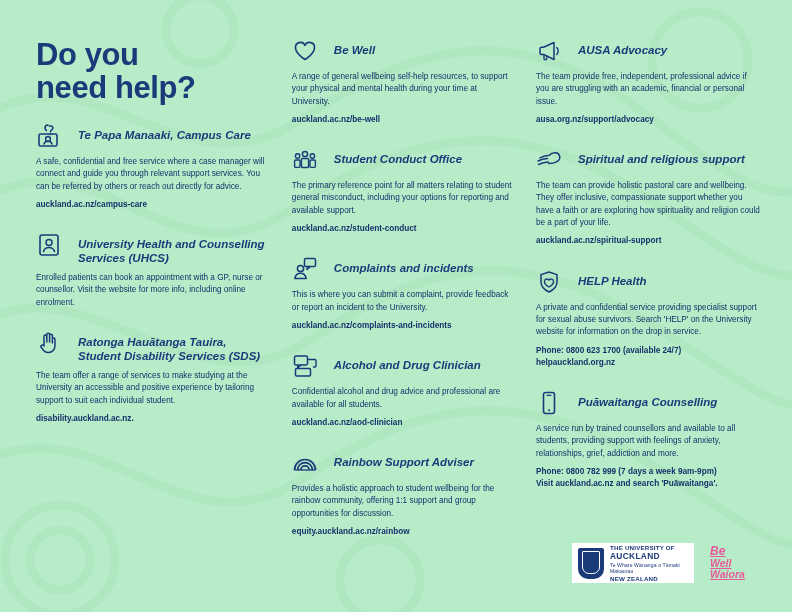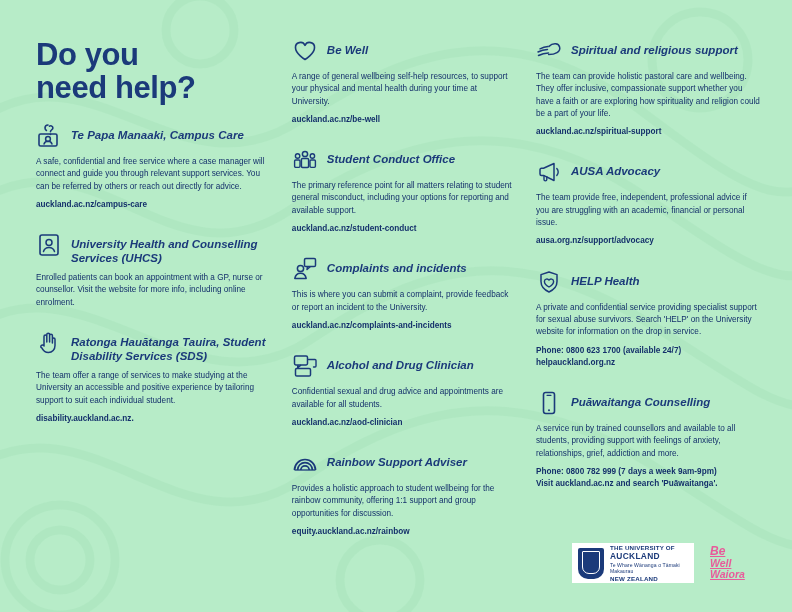--- a/index.html
+++ b/index.html
@@ -47,21 +47,21 @@
     font-weight: bold;
     color: #1b3a7a;
     line-height: 1.45;
     margin-bottom: 26px;
     max-width: 205px;
   }
   .item { margin-bottom: 21px; }
   .item-head {
     display: flex;
     align-items: flex-start;
-    gap: 9px;
+    gap: 16px;
     margin-bottom: 7px;
   }
   .icon {
     flex: 0 0 auto;
     width: 26px; height: 26px;
     color: #1b3a7a;
     display: block;
   }
   .icon svg { display: block; width: 26px; height: 26px; }
   .item-title {
@@ -260,21 +260,21 @@
           <span class="icon">
             <svg viewBox="0 0 26 26">
                 <rect x="2.5" y="3" width="13" height="9" rx="1.4" stroke="#1b3a7a" stroke-width="1.5" fill="none"></rect>
                 <path d="M6 12l-.4 3 3.4-3" stroke="#1b3a7a" stroke-width="1.5" fill="none" stroke-linejoin="round"></path>
                 <rect x="3.5" y="15.5" width="15" height="7.5" rx="1.3" stroke="#1b3a7a" stroke-width="1.5" fill="none"></rect>
                 <path d="M16.5 6.5h6.5a1 1 0 011 1v5.5a1 1 0 01-1 1h-1.5" stroke="#1b3a7a" stroke-width="1.4" fill="none" stroke-linecap="round"></path>
               </svg>
           </span>
           <div class="item-title">Alcohol and Drug Clinician</div>
         </div>
-        <div class="item-body">Confidential sexual and drug advice and appointments are available for all students.</div>
+        <div class="item-body">Confidential alcohol and drug advice and professional are available for all students.</div>
         <a class="item-link" href="#">auckland.ac.nz/aod-clinician</a>
       </div>
 
       <div class="item">
         <div class="item-head">
           <span class="icon">
             <svg viewBox="0 0 26 26">
                 <path d="M2.5 20a10.5 10.5 0 0121 0" stroke="#1b3a7a" stroke-width="1.7" fill="none"></path>
                 <path d="M5.6 20a7.4 7.4 0 0114.8 0" stroke="#1b3a7a" stroke-width="1.7" fill="none"></path>
                 <path d="M8.8 20a4.2 4.2 0 018.4 0" stroke="#1b3a7a" stroke-width="1.7" fill="none"></path>
@@ -286,43 +286,43 @@
         <div class="item-body">Provides a holistic approach to student wellbeing for the rainbow community, offering 1:1 support and group opportunities for discussion.</div>
         <a class="item-link" href="#">equity.auckland.ac.nz/rainbow</a>
       </div>
     </div>
 
     <div class="col col-3">
       <div class="item">
         <div class="item-head">
           <span class="icon">
             <svg viewBox="0 0 26 26">
-                <path d="M2 14c3-1.6 6-2.4 9.5-2.6M2.5 17.5c3.2-1.6 6.4-2.4 10-2.6M4 10.8c2.6-1.3 5.2-2 8-2.2" stroke="#1b3a7a" stroke-width="1.5" fill="none" stroke-linecap="round"></path>
-                <path d="M13 8.4c1.8-1.8 4.2-2.8 6.6-2.6 2 .2 3.5 1.4 4 3.2.6 2.2-.6 4.4-2.6 5.6-2.4 1.5-5.4 2-8.4 2" stroke="#1b3a7a" stroke-width="1.5" fill="none" stroke-linecap="round"></path>
-              </svg>
-          </span>
-          <div class="item-title">Spiritual and religious support</div>
-        </div>
-        <div class="item-body">The team can provide holistic pastoral care and wellbeing. They offer inclusive, compassionate support whether you have a faith or are exploring how spirituality and religion could be a part of your life.</div>
-        <a class="item-link" href="#">auckland.ac.nz/spiritual-support</a>
-      </div>
-
-      <div class="item">
-        <div class="item-head">
-          <span class="icon">
-            <svg viewBox="0 0 26 26">
                 <path d="M4 10.5v4.4a1.5 1.5 0 001.5 1.5h2L18 21.5V4.5L7.5 9.2h-2A1.5 1.5 0 004 10.5z" stroke="#1b3a7a" stroke-width="1.5" fill="none" stroke-linejoin="round"></path>
                 <path d="M20.8 9.5c.9 1 1.4 2.2 1.4 3.5s-.5 2.5-1.4 3.5" stroke="#1b3a7a" stroke-width="1.4" fill="none" stroke-linecap="round"></path>
                 <path d="M8 16.6v3.9a1.4 1.4 0 002.8 0v-3.2" stroke="#1b3a7a" stroke-width="1.4" fill="none"></path>
               </svg>
           </span>
           <div class="item-title">AUSA Advocacy</div>
         </div>
         <div class="item-body">The team provide free, independent, professional advice if you are struggling with an academic, financial or personal issue.</div>
         <a class="item-link" href="#">ausa.org.nz/support/advocacy</a>
+      </div>
+
+      <div class="item">
+        <div class="item-head">
+          <span class="icon">
+            <svg viewBox="0 0 26 26">
+                <path d="M2 14c3-1.6 6-2.4 9.5-2.6M2.5 17.5c3.2-1.6 6.4-2.4 10-2.6M4 10.8c2.6-1.3 5.2-2 8-2.2" stroke="#1b3a7a" stroke-width="1.5" fill="none" stroke-linecap="round"></path>
+                <path d="M13 8.4c1.8-1.8 4.2-2.8 6.6-2.6 2 .2 3.5 1.4 4 3.2.6 2.2-.6 4.4-2.6 5.6-2.4 1.5-5.4 2-8.4 2" stroke="#1b3a7a" stroke-width="1.5" fill="none" stroke-linecap="round"></path>
+              </svg>
+          </span>
+          <div class="item-title">Spiritual and religious support</div>
+        </div>
+        <div class="item-body">The team can provide holistic pastoral care and wellbeing. They offer inclusive, compassionate support whether you have a faith or are exploring how spirituality and religion could be a part of your life.</div>
+        <a class="item-link" href="#">auckland.ac.nz/spiritual-support</a>
       </div>
 
       <div class="item">
         <div class="item-head">
           <span class="icon">
             <svg viewBox="0 0 26 26">
                 <path d="M13 23c5-2.2 8-6 8-10.4V5.6L13 3 5 5.6v7c0 4.4 3 8.2 8 10.4z" stroke="#1b3a7a" stroke-width="1.5" fill="none" stroke-linejoin="round"></path>
                 <path d="M13 18s-4.6-2.7-4.6-5.6a2.5 2.5 0 014.6-1.3 2.5 2.5 0 014.6 1.3c0 2.9-4.6 5.6-4.6 5.6z" stroke="#1b3a7a" stroke-width="1.4" fill="none" stroke-linejoin="round"></path>
               </svg>
           </span>

